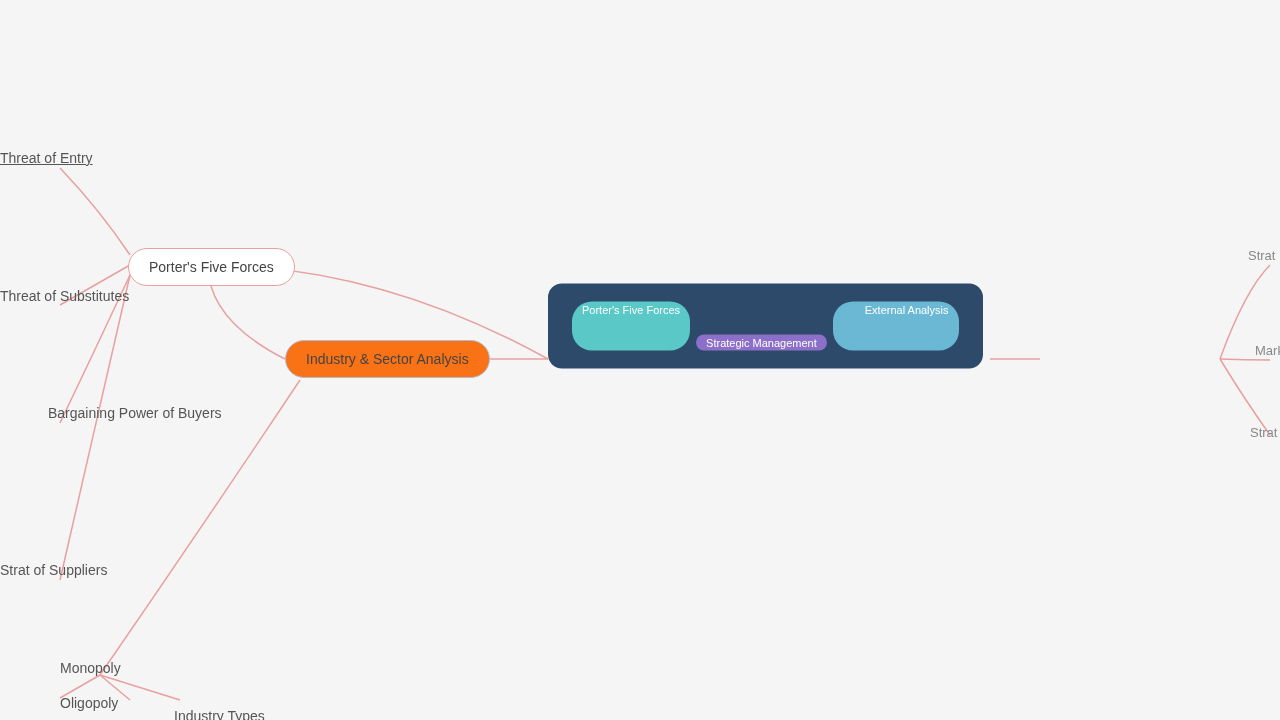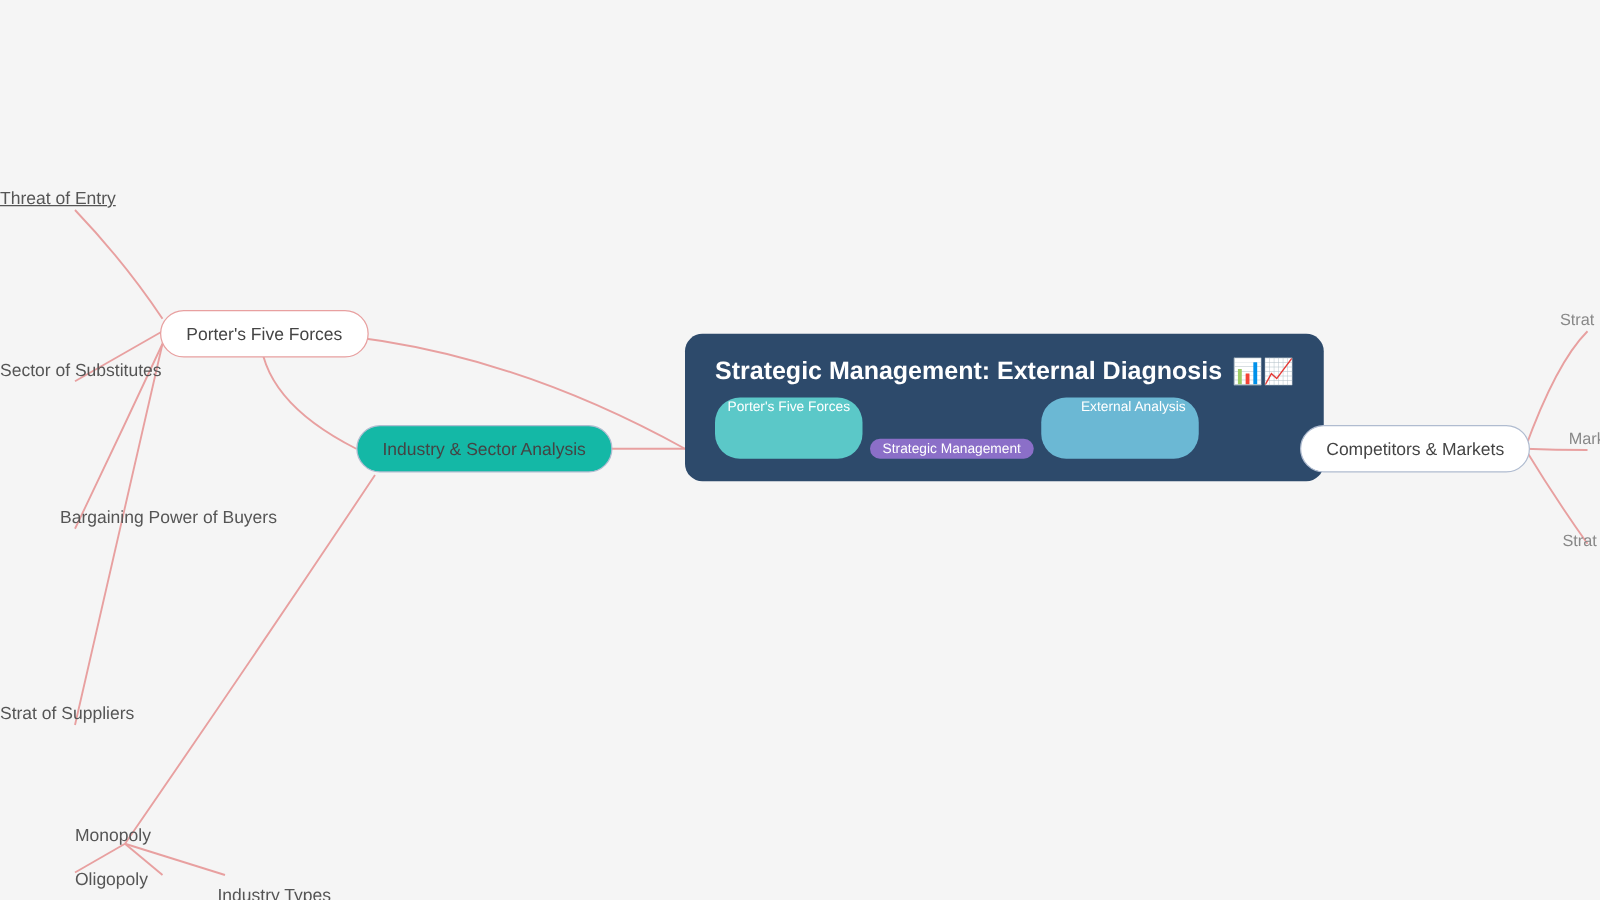--- a/index.html
+++ b/index.html
@@ -146,45 +146,41 @@
     <path d="M 100,675 L 60,698" fill="none" stroke="#e8a0a0" stroke-width="1.5"></path>
     <path d="M 100,675 L 130,700" fill="none" stroke="#e8a0a0" stroke-width="1.5"></path>
     <path d="M 100,675 L 180,700" fill="none" stroke="#e8a0a0" stroke-width="1.5"></path>
 
     <path d="M 1220,359 Q 1245,290 1270,265" fill="none" stroke="#e8a0a0" stroke-width="1.5"></path>
     <path d="M 1220,359 Q 1245,360 1270,360" fill="none" stroke="#e8a0a0" stroke-width="1.5"></path>
     <path d="M 1220,359 Q 1245,400 1270,435" fill="none" stroke="#e8a0a0" stroke-width="1.5"></path>
   </svg>
 
   <div class="node node-central">
-    <div class="title">
-      <span>Strategic Management: External Diagnosis</span>
-      <span>📊📈</span>
-    </div>
     <div class="tags">
       <span class="tag tag-blue">Porter's Five Forces</span>
       <span class="tag tag-purple">Strategic Management</span>
       <span class="tag tag-teal">External Analysis</span>
     </div>
   </div>
 
   <div class="node node-industry">
-    <div class="node-pill" style="border-color: #b0bcd0; background: #14b8a6;">Industry &amp; Sector Analysis</div>
+    <div class="node-pill" style="border-color: #b0bcd0; background: #f97316;">Industry &amp; Sector Analysis</div>
   </div>
 
   <div class="node node-porters">
     <div class="node-pill">Porter's Five Forces</div>
   </div>
 
   <div class="node node-label" style="left: 0px; top: 150px; text-decoration: underline;">
     <span>Threat of Entry</span>
   </div>
 
   <div class="node node-label" style="left: 0px; top: 288px;">
-    <span>Sector of Substitutes</span>
+    <span>Threat of Substitutes</span>
   </div>
 
   <div class="node node-label" style="left: 0px; top: 405px; padding-left: 48px;">
     <span>Bargaining Power of Buyers</span>
   </div>
 
   <div class="node node-label" style="left: 0px; top: 562px;">
     <span>Strat of Suppliers</span>
   </div>
 
@@ -193,23 +189,20 @@
   </div>
 
   <div class="node node-label" style="left: 60px; top: 695px;">
     <span>Oligopoly</span>
   </div>
 
   <div class="node node-label" style="left: 174px; top: 695px; margin-top: 13px;">
     <span>Industry Types</span>
   </div>
 
-  <div class="node node-competitors">
-    <div class="node-pill" style="border-color: #b0bcd0; background: white;">Competitors &amp; Markets</div>
-  </div>
 
   <div class="node node-label" style="left: 1248px; top: 248px; color:#888; font-size:13px;">
     <span>Strat</span>
   </div>
   <div class="node node-label" style="left: 1255px; top: 343px; color:#888; font-size:13px;">
     <span>Mark</span>
   </div>
   <div class="node node-label" style="left: 1250px; top: 425px; color:#888; font-size:13px;">
     <span>Strat</span>
   </div>

